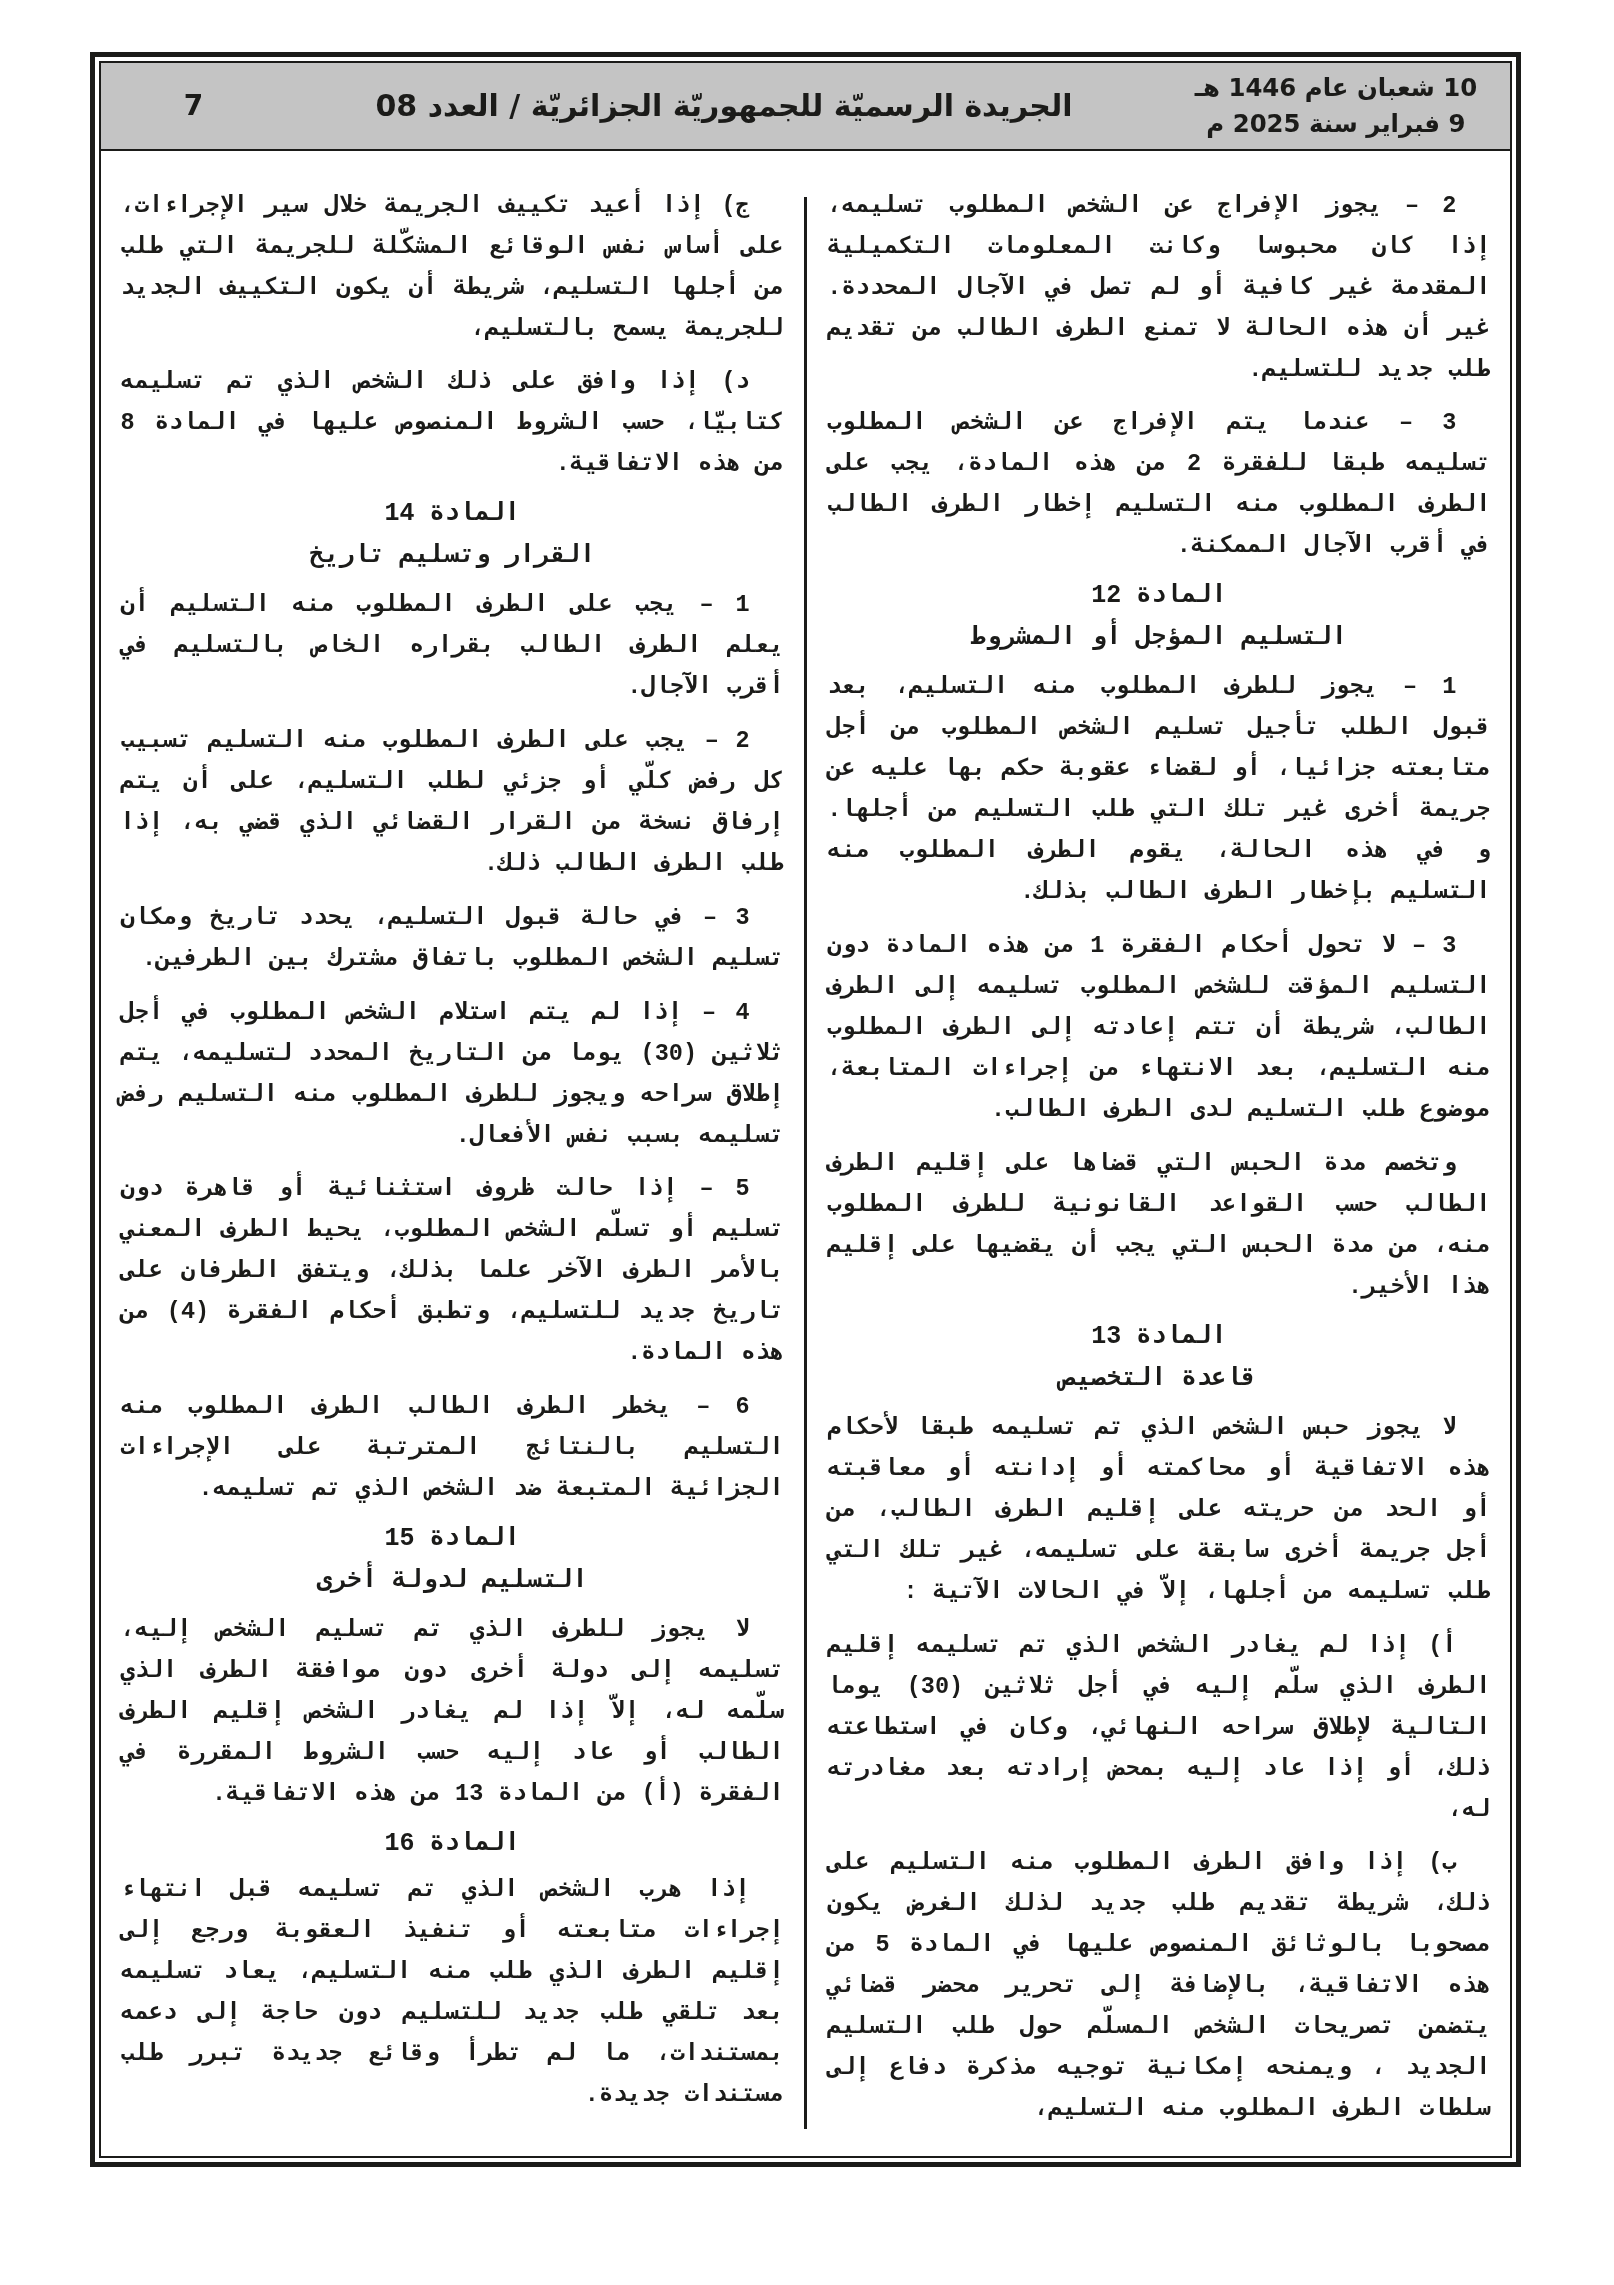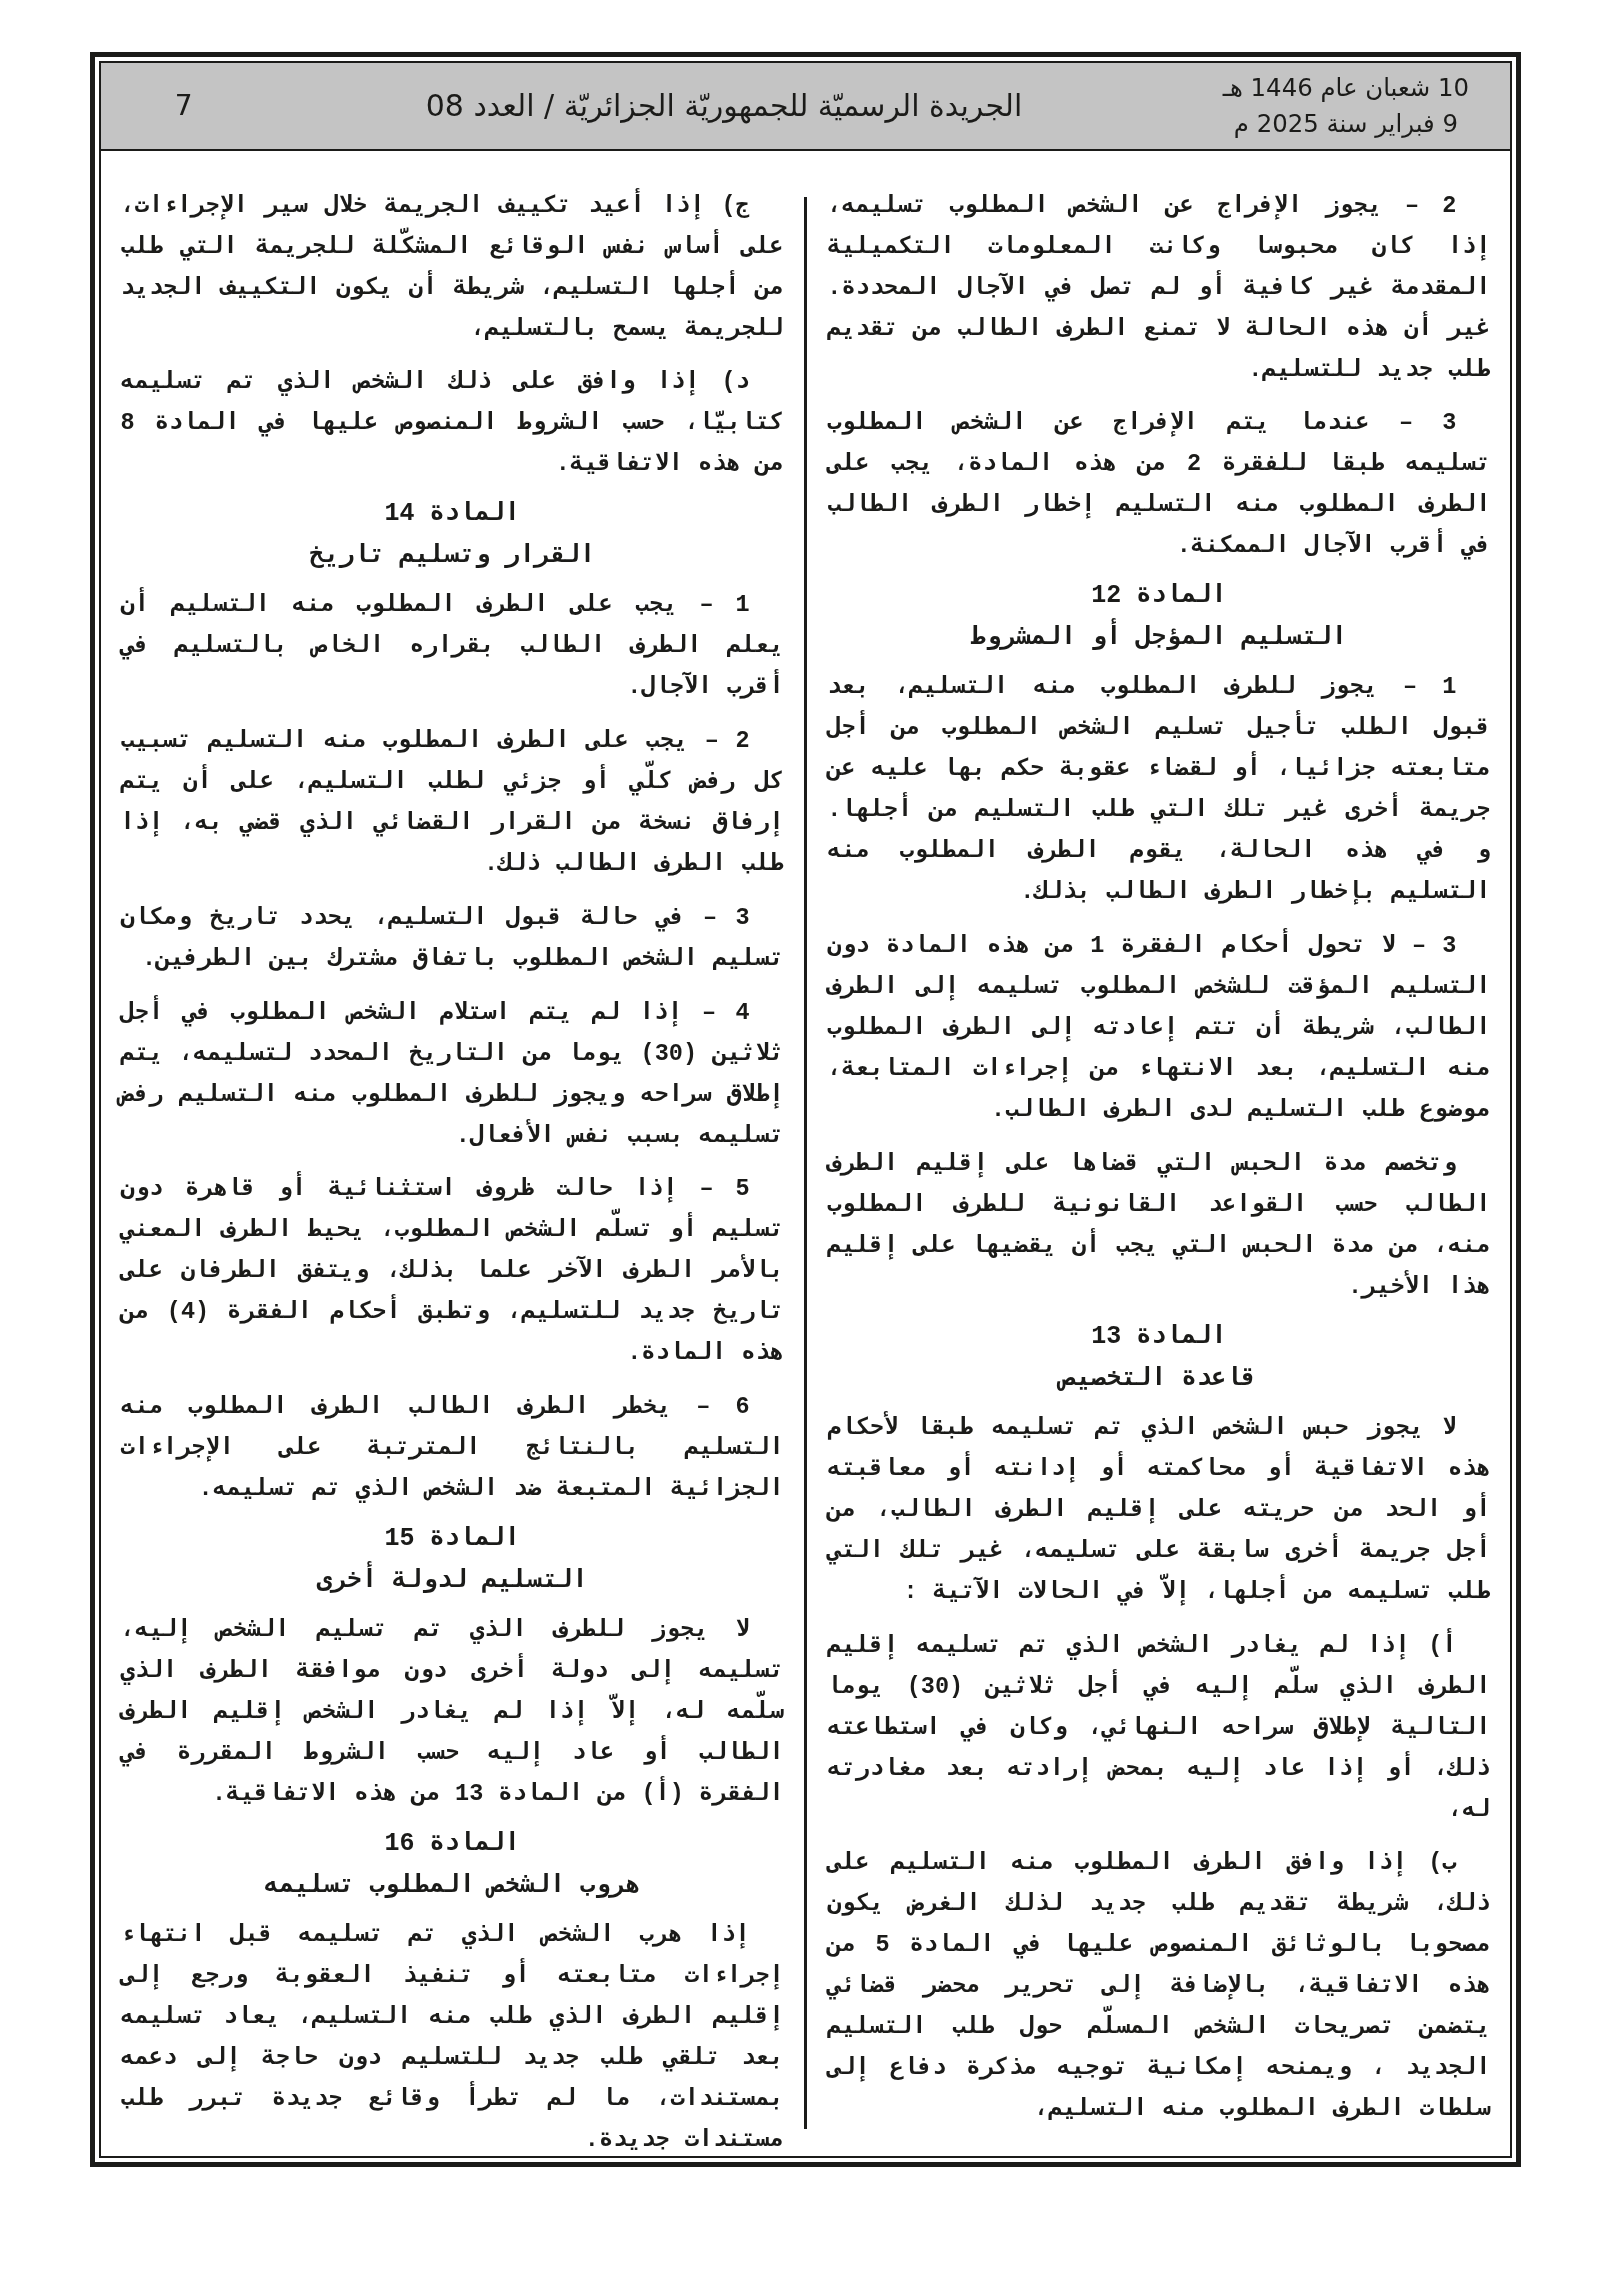--- a/index.html
+++ b/index.html
@@ -23,22 +23,22 @@
   .inner{
     width:100%;height:100%;box-sizing:border-box;
     border:2.7px solid var(--ink);
     display:flex;flex-direction:column;overflow:hidden;
   }
   .header-bar{
     flex:0 0 88px;height:88px;box-sizing:border-box;
     background:var(--header-bg);
     border-bottom:2.7px solid var(--ink);
     display:flex;align-items:center;
-    padding:0 15px;gap:16.3px;
-    font-weight:400;
+    padding:0 25px;gap:16.3px;
+    font-weight:700;
   }
   .header-dates{
     width:299px;flex:0 0 auto;
     font-size:24.4px;line-height:1.45;text-align:center;
   }
   .header-title{
     flex:1 1 auto;text-align:center;
     font-size:30px;letter-spacing:0;
   }
   .header-pagenum{
@@ -116,20 +116,19 @@
           <p class="para">1 – يجب على الطرف المطلوب منه التسليم أن يعلم الطرف الطالب بقراره الخاص بالتسليم في أقرب الآجال.</p>
           <p class="para">2 – يجب على الطرف المطلوب منه التسليم تسبيب كل رفض كلّي أو جزئي لطلب التسليم، على أن يتم إرفاق نسخة من القرار القضائي الذي قضي به، إذا طلب الطرف الطالب ذلك.</p>
           <p class="para">3 – في حالة قبول التسليم، يحدد تاريخ ومكان تسليم الشخص المطلوب باتفاق مشترك بين الطرفين.</p>
           <p class="para">4 – إذا لم يتم استلام الشخص المطلوب في أجل ثلاثين (30) يوما من التاريخ المحدد لتسليمه، يتم إطلاق سراحه ويجوز للطرف المطلوب منه التسليم رفض تسليمه بسبب نفس الأفعال.</p>
           <p class="para">5 – إذا حالت ظروف استثنائية أو قاهرة دون تسليم أو تسلّم الشخص المطلوب، يحيط الطرف المعني بالأمر الطرف الآخر علما بذلك، ويتفق الطرفان على تاريخ جديد للتسليم، وتطبق أحكام الفقرة (4) من هذه المادة.</p>
           <p class="para">6 – يخطر الطرف الطالب الطرف المطلوب منه التسليم بالنتائج المترتبة على الإجراءات الجزائية المتبعة ضد الشخص الذي تم تسليمه.</p>
           <h2 class="article-num">المادة 15</h2>
           <h3 class="article-title">التسليم لدولة أخرى</h3>
           <p class="para">لا يجوز للطرف الذي تم تسليم الشخص إليه، تسليمه إلى دولة أخرى دون موافقة الطرف الذي سلّمه له، إلاّ إذا لم يغادر الشخص إقليم الطرف الطالب أو عاد إليه حسب الشروط المقررة في الفقرة (أ) من المادة 13 من هذه الاتفاقية.</p>
           <h2 class="article-num">المادة 16</h2>
-          <h3 class="article-title">هروب الشخص المطلوب تسليمه</h3>
           <p class="para">إذا هرب الشخص الذي تم تسليمه قبل انتهاء إجراءات متابعته أو تنفيذ العقوبة ورجع إلى إقليم الطرف الذي طلب منه التسليم، يعاد تسليمه بعد تلقي طلب جديد للتسليم دون حاجة إلى دعمه بمستندات، ما لم تطرأ وقائع جديدة تبرر طلب مستندات جديدة.</p>
         </div>
     </div>
 
   </div>
 </div>
 
 
 </body></html>

